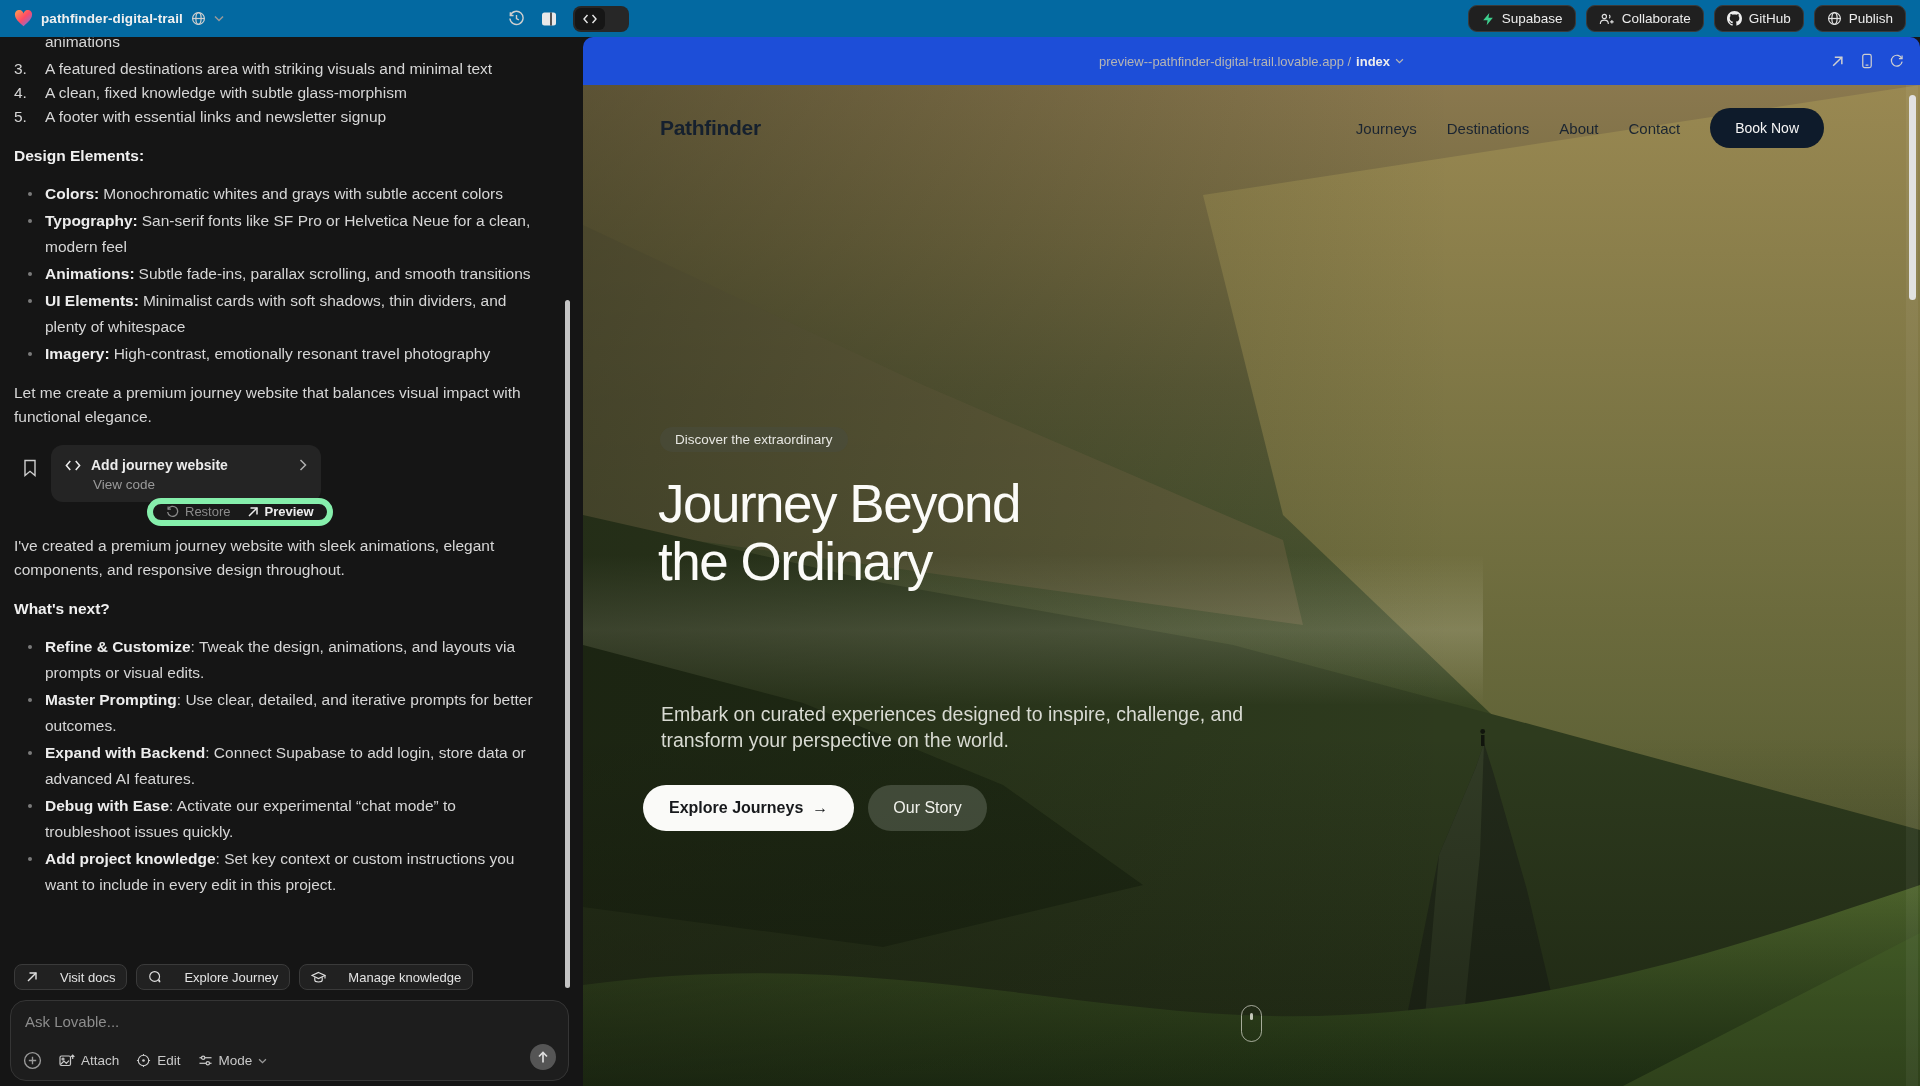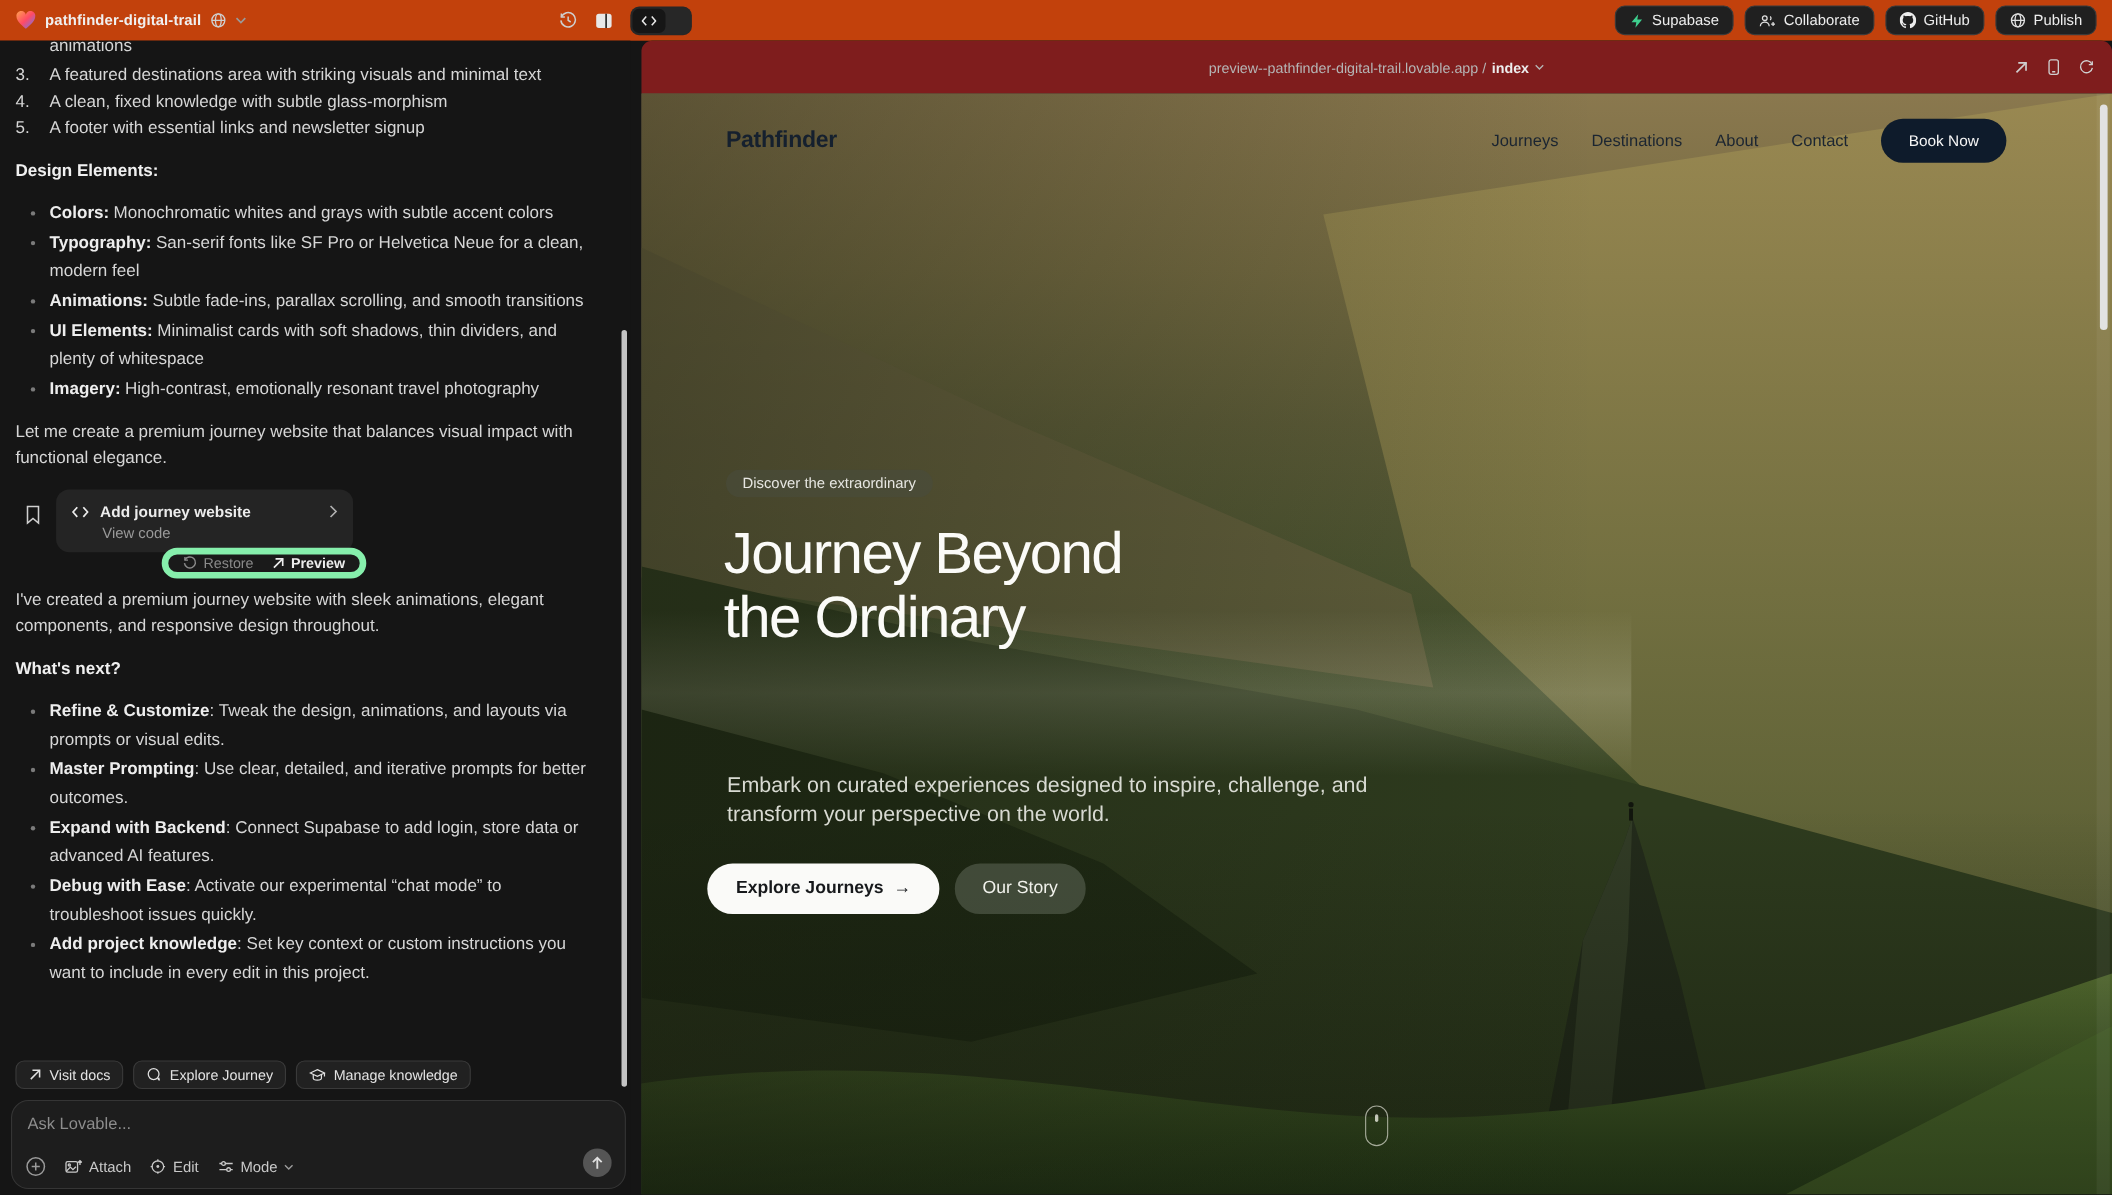--- a/index.html
+++ b/index.html
@@ -2,21 +2,21 @@
 <html style="--accent-green: #3ecf8e; --cta-navy: #0e1b2b; --text-primary: #d6d6d6; --text-dim: #9a9a9a; --heart-orange: #ffa14e; --heart-pink: #ff4a66; --heart-blue: #5b7cfa;"><head>
 <meta charset="utf-8">
 <style>
   * { margin:0; padding:0; box-sizing:border-box; }
   html,body { width:1920px; height:1086px; overflow:hidden; background:#151515;
     font-family:"Liberation Sans", sans-serif; }
   svg { display:block; }
 
   
   .topbar { position:absolute; left:0; top:0; width:1920px; height:37px;
-    display:flex; align-items:center; padding:0 14px; background:#c2410c; }
+    display:flex; align-items:center; padding:0 14px; background:#0369a1; }
   .tb-left { display:flex; align-items:center; gap:8px; }
   .proj-name { color:#f0f0f0; font-size:13.5px; font-weight:700; letter-spacing:.1px; }
   .tb-tools { position:absolute; left:508px; top:0; height:37px; display:flex; align-items:center; gap:16px; }
   .icon-btn { background:none; border:none; color:#cfcfcf; cursor:pointer; display:flex; align-items:center; }
   .code-toggle { width:56px; height:26px; background:#272727; border-radius:8px; display:flex; align-items:center; padding:2px; }
   .seg-code { width:30px; height:22px; background:#161616; border-radius:6px; display:flex; align-items:center; justify-content:center; color:#e8e8e8; }
   .seg-empty { flex:1; height:22px; border-radius:6px; }
   .tb-right { margin-left:auto; display:flex; align-items:center; gap:10px; }
   .tb-btn { display:flex; align-items:center; gap:7px; height:27px; padding:0 12px;
     background:#202020; border:1px solid #3a3a3a; border-radius:9px; color:#ededed;
@@ -46,41 +46,41 @@
   .card-title { font-size:14px; font-weight:700; flex:1; }
   .card-sub { margin:4px 0 0 28px; color:#9a9a9a; font-size:13.5px; }
   .hover-pill { position:absolute; left:125px; top:53px; height:28px; display:flex; align-items:flex-start;
     gap:16px; padding:0 13px; background:#1a1a1a; border:6px solid #86efac; border-radius:14px; }
   .pill-act { display:flex; align-items:center; gap:6px; font-size:13px; background:none; border:none;
     font-family:inherit; cursor:pointer; }
   .pill-act.dim { color:#8a8a8a; }
   .pill-act.lit { color:#ededed; font-weight:700; }
 
   .chips { display:flex; gap:9px; padding:8px 14px 10px 14px; }
-  .chip { display:flex; align-items:center; gap:7px; height:26px; padding:0 11px;
+  .chip { display:flex; align-items:center; gap:22px; height:26px; padding:0 11px;
     background:#212121; border:1px solid #3a3a3a; border-radius:8px; color:#e3e3e3;
     font-size:13px; font-family:inherit; cursor:pointer; }
 
   .composer { position:relative; margin:0 4px 5px 10px; height:81px; background:#1d1d1d;
     border:1px solid #353535; border-radius:16px; padding:12px 14px 10px 14px; }
   .ask { width:70%; background:none; border:none; outline:none; color:#e8e8e8; font-size:15px; font-family:inherit; }
   .ask::placeholder { color:#8d8d8d; }
   .comp-row { position:absolute; left:12px; bottom:10px; display:flex; align-items:center; gap:17px; }
   .comp-btn { display:flex; align-items:center; gap:6px; background:none; border:none; color:#c9c9c9;
     font-size:13.5px; font-family:inherit; cursor:pointer; }
   .send { position:absolute; right:12px; bottom:10px; width:26px; height:26px; border-radius:50%;
     background:#555555; border:none; color:#d9d9d9; font-size:14px; display:flex; align-items:center;
     justify-content:center; cursor:pointer; }
   .chat-sb { position:absolute; right:3px; top:263px; width:5px; height:688px; border-radius:3px; background:#c4c4c4; }
 
   
   .preview { position:absolute; left:583px; top:37px; right:0; bottom:0; background:#1d1d1d;
     border-radius:10px 10px 0 0; overflow:hidden; }
   .urlbar { position:relative; height:48px; display:flex; align-items:center; justify-content:center;
-    background:#7f1d1d; }
+    background:#1d4ed8; }
   .url-group { display:flex; align-items:center; gap:5px; font-size:13px; color:#b5b5b5; }
   .url-page { color:#ededed; font-weight:700; }
   .url-icons { position:absolute; right:16px; top:0; height:48px; display:flex; align-items:center; gap:17px; color:#cfcfcf; }
 
   .site { position:absolute; left:0; top:48px; right:0; bottom:0; overflow:hidden;
     background:linear-gradient(180deg,#8a784e 0%,#756b42 16%,#5d5c38 30%,#46512e 48%,#33411f 66%,#24331a 84%,#1a2713 100%); }
   .bg-svg { position:absolute; inset:0; width:100%; height:100%; }
   .site-shade { position:absolute; inset:0;
     background:linear-gradient(90deg,rgba(22,26,14,.40) 0%,rgba(22,26,14,.12) 45%,rgba(0,0,0,0) 65%),
                linear-gradient(0deg,rgba(10,14,6,.45) 0%,rgba(0,0,0,0) 35%); }

